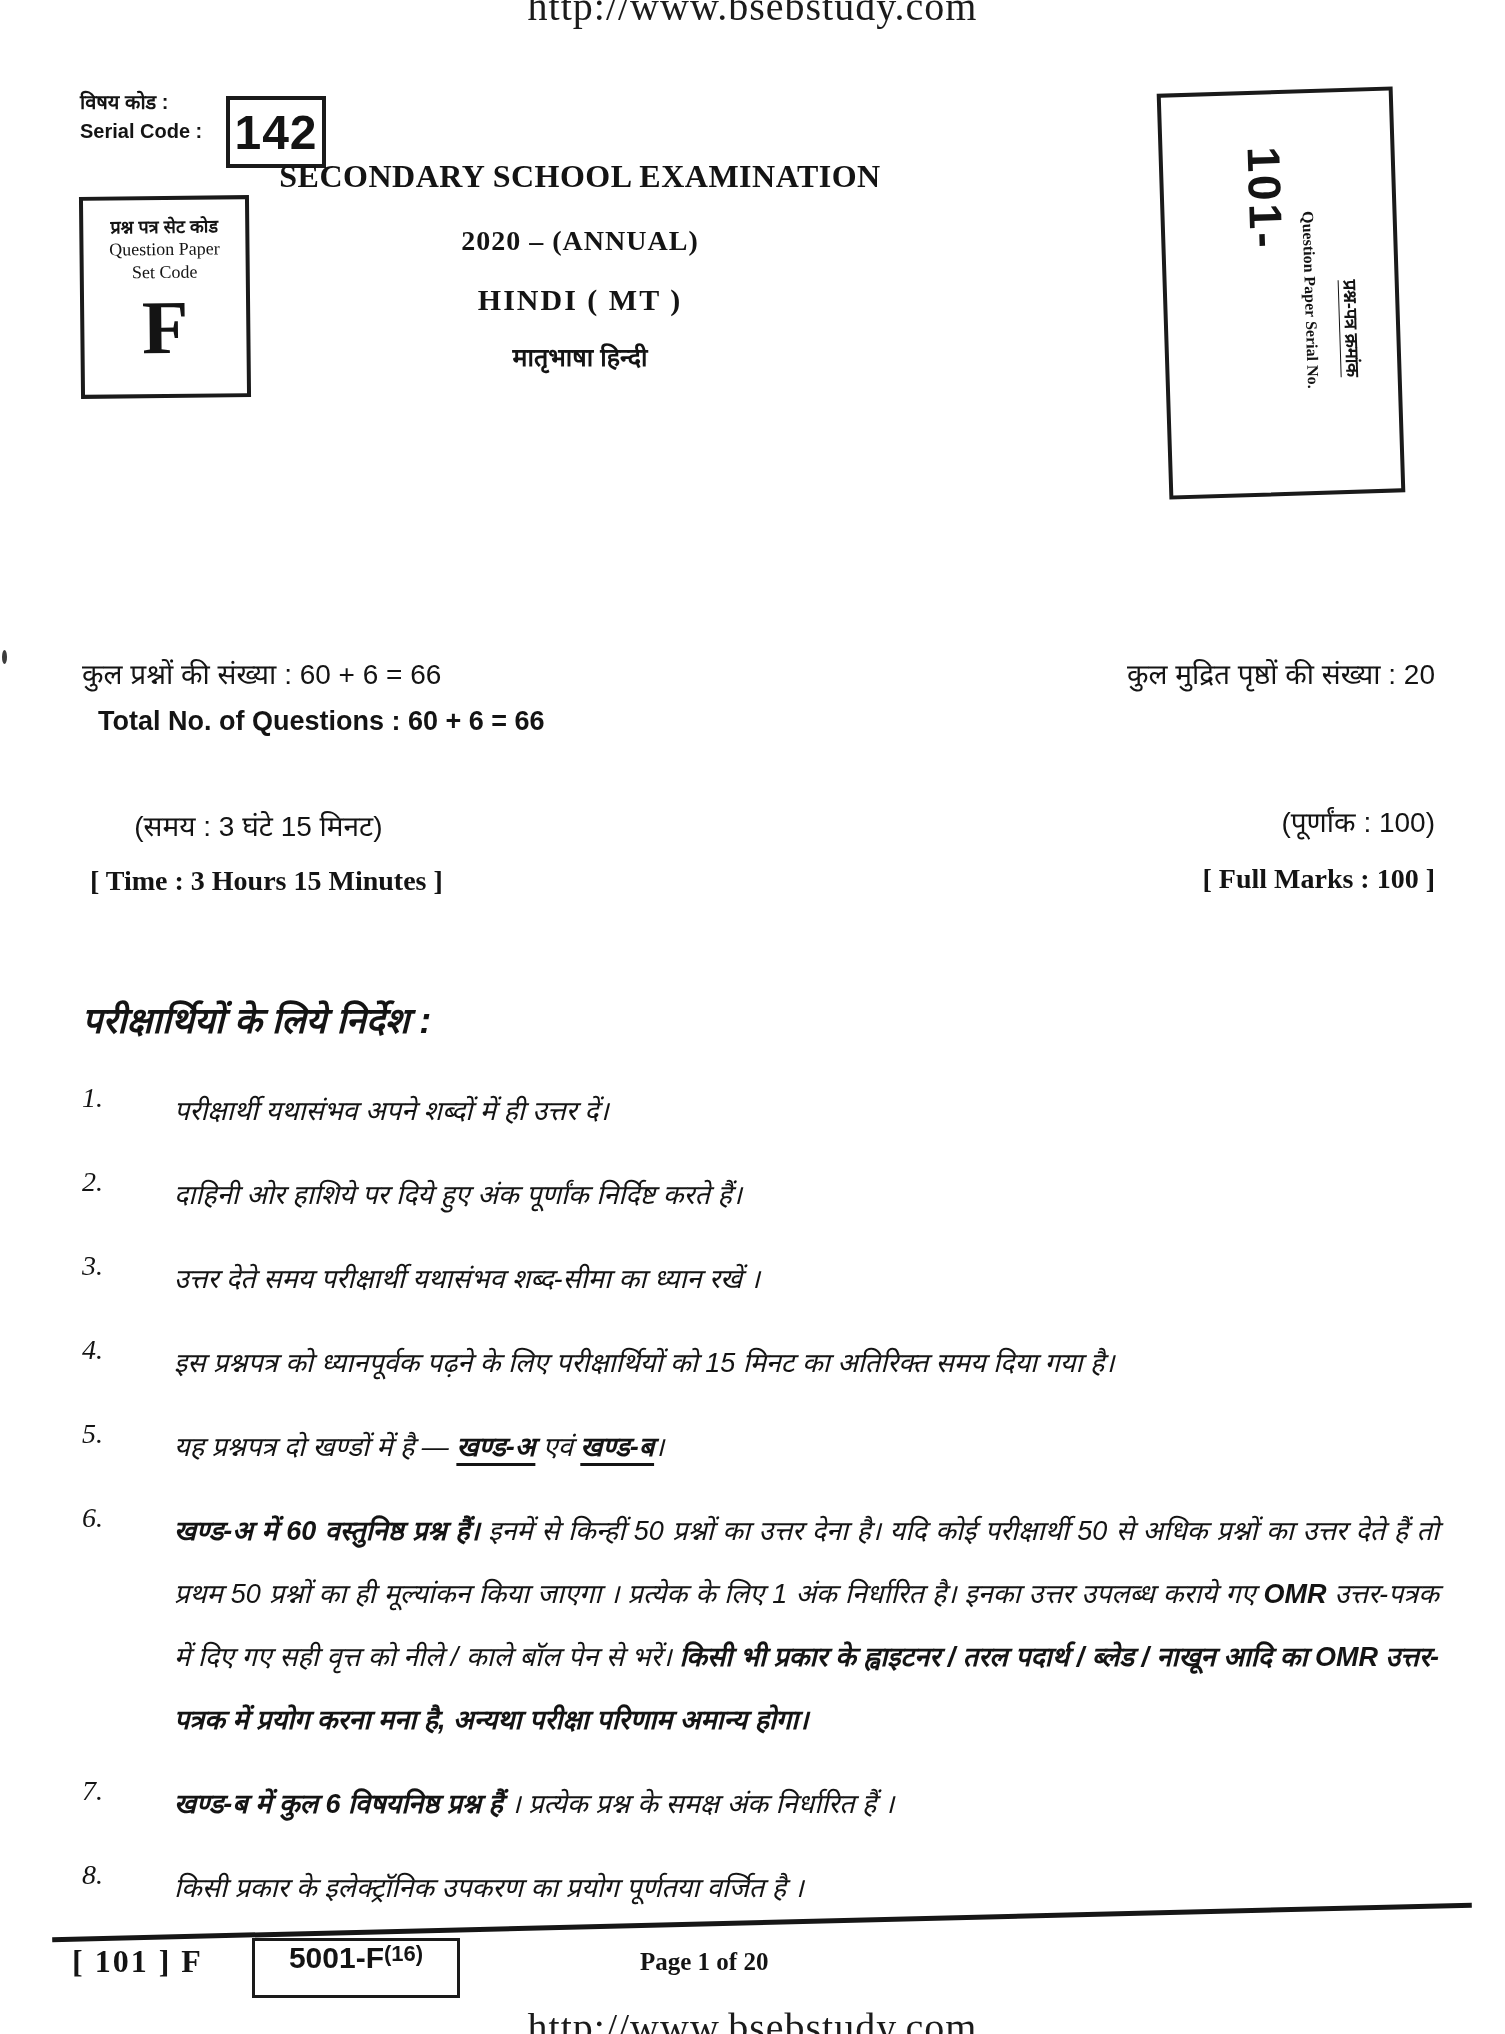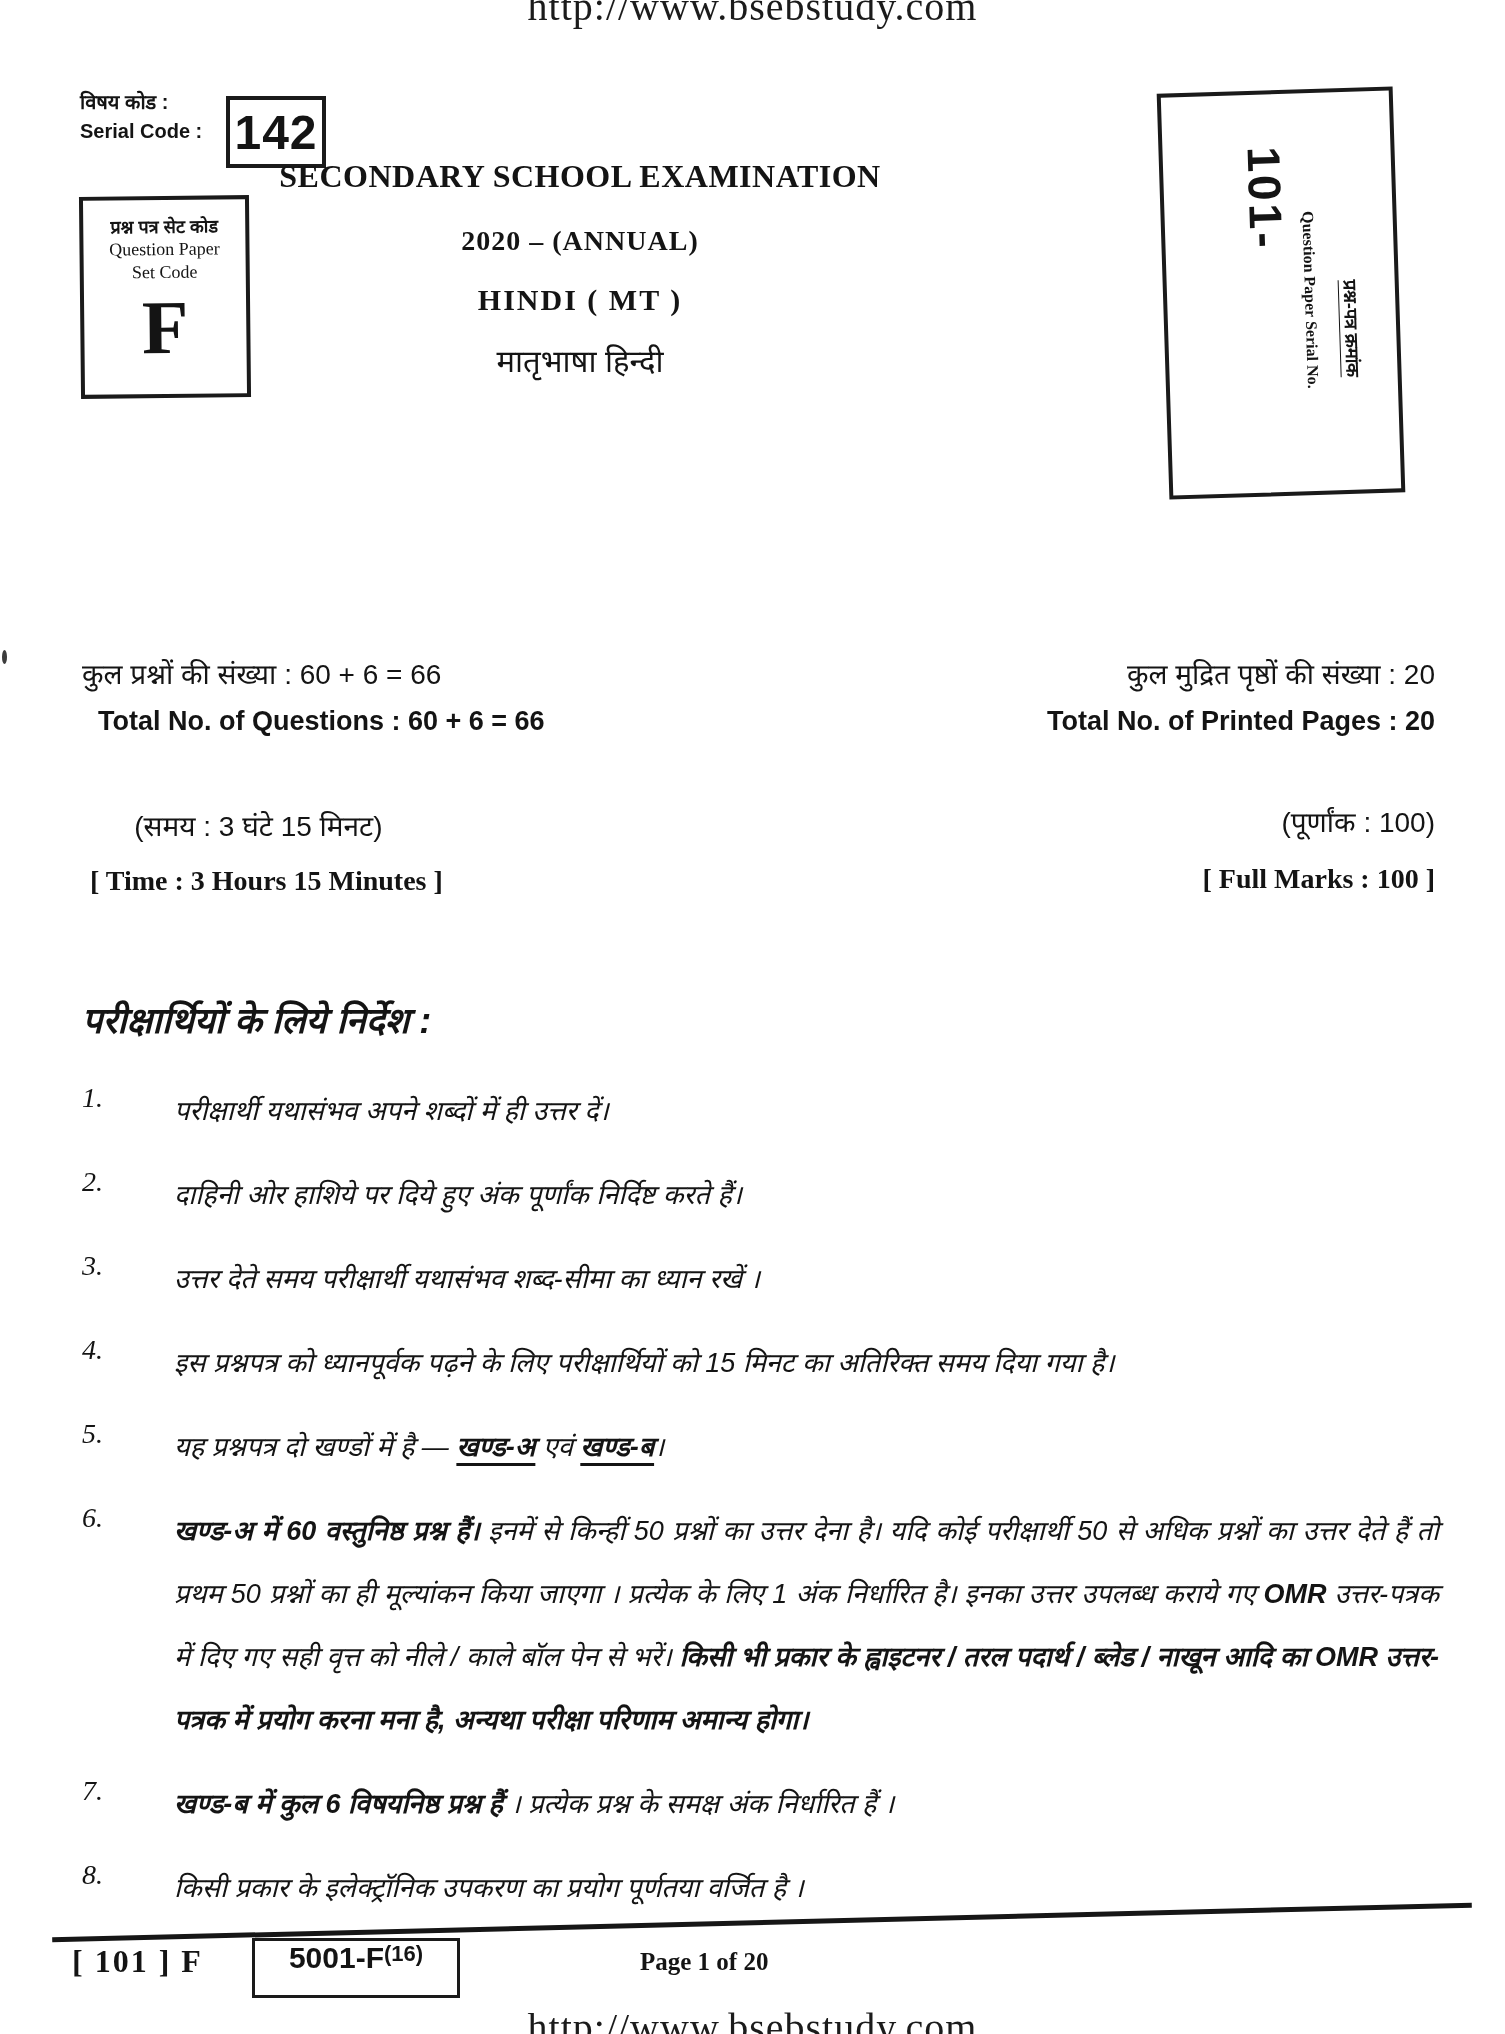--- a/index.html
+++ b/index.html
@@ -40,21 +40,21 @@
   }
   .set-code-hi{font-weight:bold;font-size:18px;font-family:"Liberation Sans",sans-serif;}
   .set-code-en{font-size:18px;line-height:23px;font-family:"Liberation Serif",serif;}
   .set-code-value{font-weight:bold;font-size:76px;line-height:86px;font-family:"Liberation Serif",serif;}
 
   
   .title-block{top:158px;left:250px;width:660px;text-align:center;}
   .t1{font-weight:bold;font-size:32px;letter-spacing:.5px;}
   .t2{font-weight:bold;font-size:28px;margin-top:30px;letter-spacing:1px;}
   .t3{font-weight:bold;font-size:30px;margin-top:26px;letter-spacing:2px;}
-  .t4{font-weight:normal;font-size:31px;margin-top:22px;font-family:"Liberation Sans",sans-serif;}
+  .t4{font-weight:bold;font-size:25px;margin-top:22px;font-family:"Liberation Sans",sans-serif;}
 
   
   .serial-box{
     top:90px;left:1163px;width:228px;height:398px;
     border:4px solid #1a1a1a;
     transform:rotate(-1.8deg);
   }
   .rot{
     position:absolute;white-space:nowrap;
     transform:rotate(90deg);transform-origin:left top;
@@ -143,21 +143,20 @@
   <div class="rot serial-en">Question Paper Serial No.</div>
   <div class="rot serial-hi">प्रश्न-पत्र क्रमांक</div>
 </div>
 
 <div class="abs meta-q">
   <div class="hi-line">कुल प्रश्नों की संख्या : 60 + 6 = 66</div>
   <div class="en-line">Total No. of Questions : 60 + 6 = 66</div>
 </div>
 <div class="abs meta-p">
   <div class="hi-line">कुल मुद्रित पृष्ठों की संख्या : 20</div>
-  <div class="en-line">Total No. of Printed Pages : 20</div>
 </div>
 
 <div class="abs meta-time">
   <div class="hi-line">(समय : 3 घंटे 15 मिनट)</div>
   <div class="en-line">[ Time : 3 Hours 15 Minutes ]</div>
 </div>
 <div class="abs meta-marks">
   <div class="hi-line">(पूर्णांक : 100)</div>
   <div class="en-line">[ Full Marks : 100 ]</div>
 </div>

